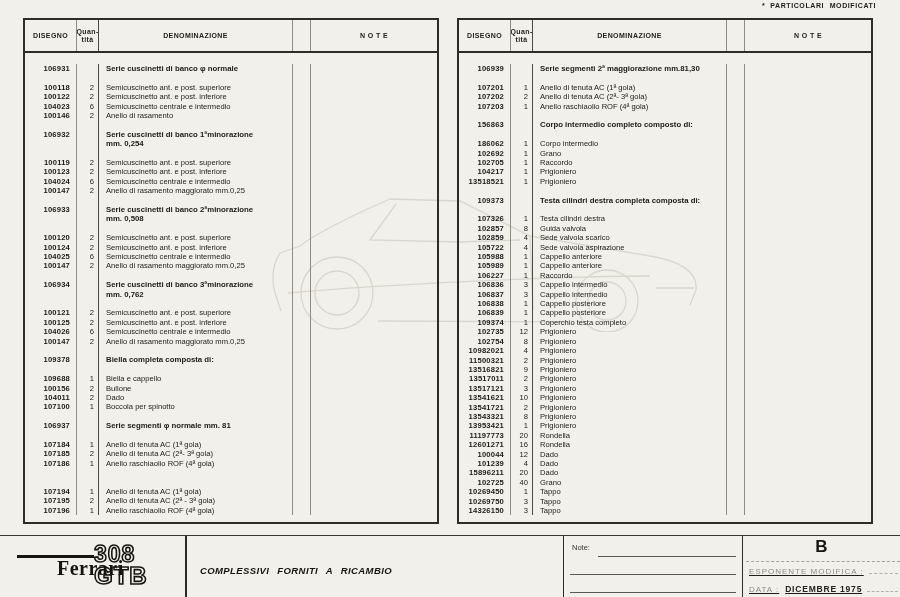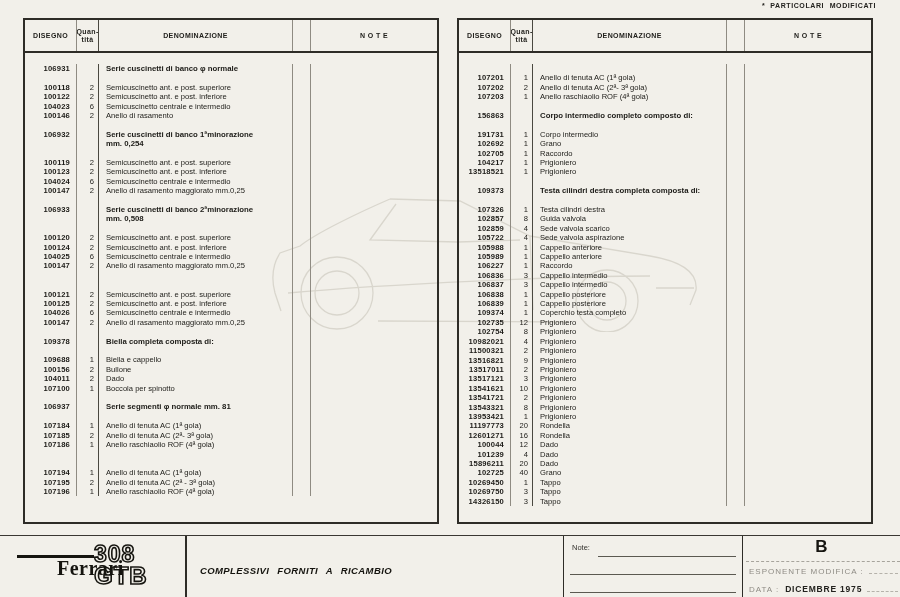--- a/index.html
+++ b/index.html
@@ -73,21 +73,21 @@
   .note-label{position:absolute; left:8px; top:7px; font-size:7.5px; color:#33312c;}
   .nline{position:absolute; height:1px; background:#5b5951;}
   .nline.l1{left:34px; right:6px; top:20px;}
   .nline.l2{left:6px; right:6px; top:38px;}
   .nline.l3{left:6px; right:6px; top:56px;}
   .rev-box{position:absolute; left:742px; top:0; right:0; bottom:0;
     border-left:1.5px solid #2e2c27; box-sizing:border-box;}
   .rev-letter{position:absolute; left:0; right:0; top:1px; text-align:center;
     font-size:17px; font-weight:bold; color:#15140f;}
   .rev-dotted{position:absolute; left:3px; right:0; top:25px; border-bottom:1px dashed #a7a49c;}
-  .rev-row{position:absolute; left:6px; right:2px; display:flex; align-items:baseline;}
+  .rev-row{position:absolute; left:6px; right:2px; display:flex; align-items:baseline;text-decoration:underline;}
   .rev-row.r1{top:31px;}
   .rev-row.r2{top:48px;}
   .gray-label{font-size:8px; letter-spacing:1px; color:#8f8c85;}
   .dot-fill{flex:1; border-bottom:1px dashed #b5b2aa; margin:0 0 2px 5px;}
   .date-value{font-size:8.5px; font-weight:bold; letter-spacing:.8px; color:#23221e; margin-left:6px;}
 </style>
 </head>
 <body>
 
 <div class="page">
@@ -262,20 +262,28 @@
           <div class="cell c4"></div>
           <div class="cell c5"></div>
         </div>
         <div class="trow brow part-row gap-row">
           <div class="cell c1 dis"></div>
           <div class="cell c2 qty"></div>
           <div class="cell c3 den"></div>
           <div class="cell c4"></div>
           <div class="cell c5"></div>
         </div>
+        <div class="trow brow section-row">
+          <div class="cell c1 dis">106934</div>
+          <div class="cell c2 qty"></div>
+          <div class="cell c3 den">Serie cuscinetti di banco 3ªminorazione
+mm. 0,762</div>
+          <div class="cell c4"></div>
+          <div class="cell c5"></div>
+        </div>
         <div class="trow brow part-row gap-row">
           <div class="cell c1 dis"></div>
           <div class="cell c2 qty"></div>
           <div class="cell c3 den"></div>
           <div class="cell c4"></div>
           <div class="cell c5"></div>
         </div>
         <div class="trow brow part-row">
           <div class="cell c1 dis">100121</div>
           <div class="cell c2 qty">2</div>
@@ -436,20 +444,27 @@
   <section class="ptable right">
     <div class="trow thead">
       <div class="cell c1">DISEGNO</div>
       <div class="cell c2">Quan-
 tità</div>
       <div class="cell c3">DENOMINAZIONE</div>
       <div class="cell c4"></div>
       <div class="cell c5">N O T E</div>
     </div>
     <div class="tbody">
+        <div class="trow brow section-row">
+          <div class="cell c1 dis">106939</div>
+          <div class="cell c2 qty"></div>
+          <div class="cell c3 den">Serie segmenti 2ª maggiorazione mm.81,30</div>
+          <div class="cell c4"></div>
+          <div class="cell c5"></div>
+        </div>
         <div class="trow brow part-row gap-row">
           <div class="cell c1 dis"></div>
           <div class="cell c2 qty"></div>
           <div class="cell c3 den"></div>
           <div class="cell c4"></div>
           <div class="cell c5"></div>
         </div>
         <div class="trow brow part-row">
           <div class="cell c1 dis">107201</div>
           <div class="cell c2 qty">1</div>
@@ -486,21 +501,21 @@
           <div class="cell c5"></div>
         </div>
         <div class="trow brow part-row gap-row">
           <div class="cell c1 dis"></div>
           <div class="cell c2 qty"></div>
           <div class="cell c3 den"></div>
           <div class="cell c4"></div>
           <div class="cell c5"></div>
         </div>
         <div class="trow brow part-row">
-          <div class="cell c1 dis">191731</div>
+          <div class="cell c1 dis">186062</div>
           <div class="cell c2 qty">1</div>
           <div class="cell c3 den">Corpo intermedio</div>
           <div class="cell c4"></div>
           <div class="cell c5"></div>
         </div>
         <div class="trow brow part-row">
           <div class="cell c1 dis">102692</div>
           <div class="cell c2 qty">1</div>
           <div class="cell c3 den">Grano</div>
           <div class="cell c4"></div>

